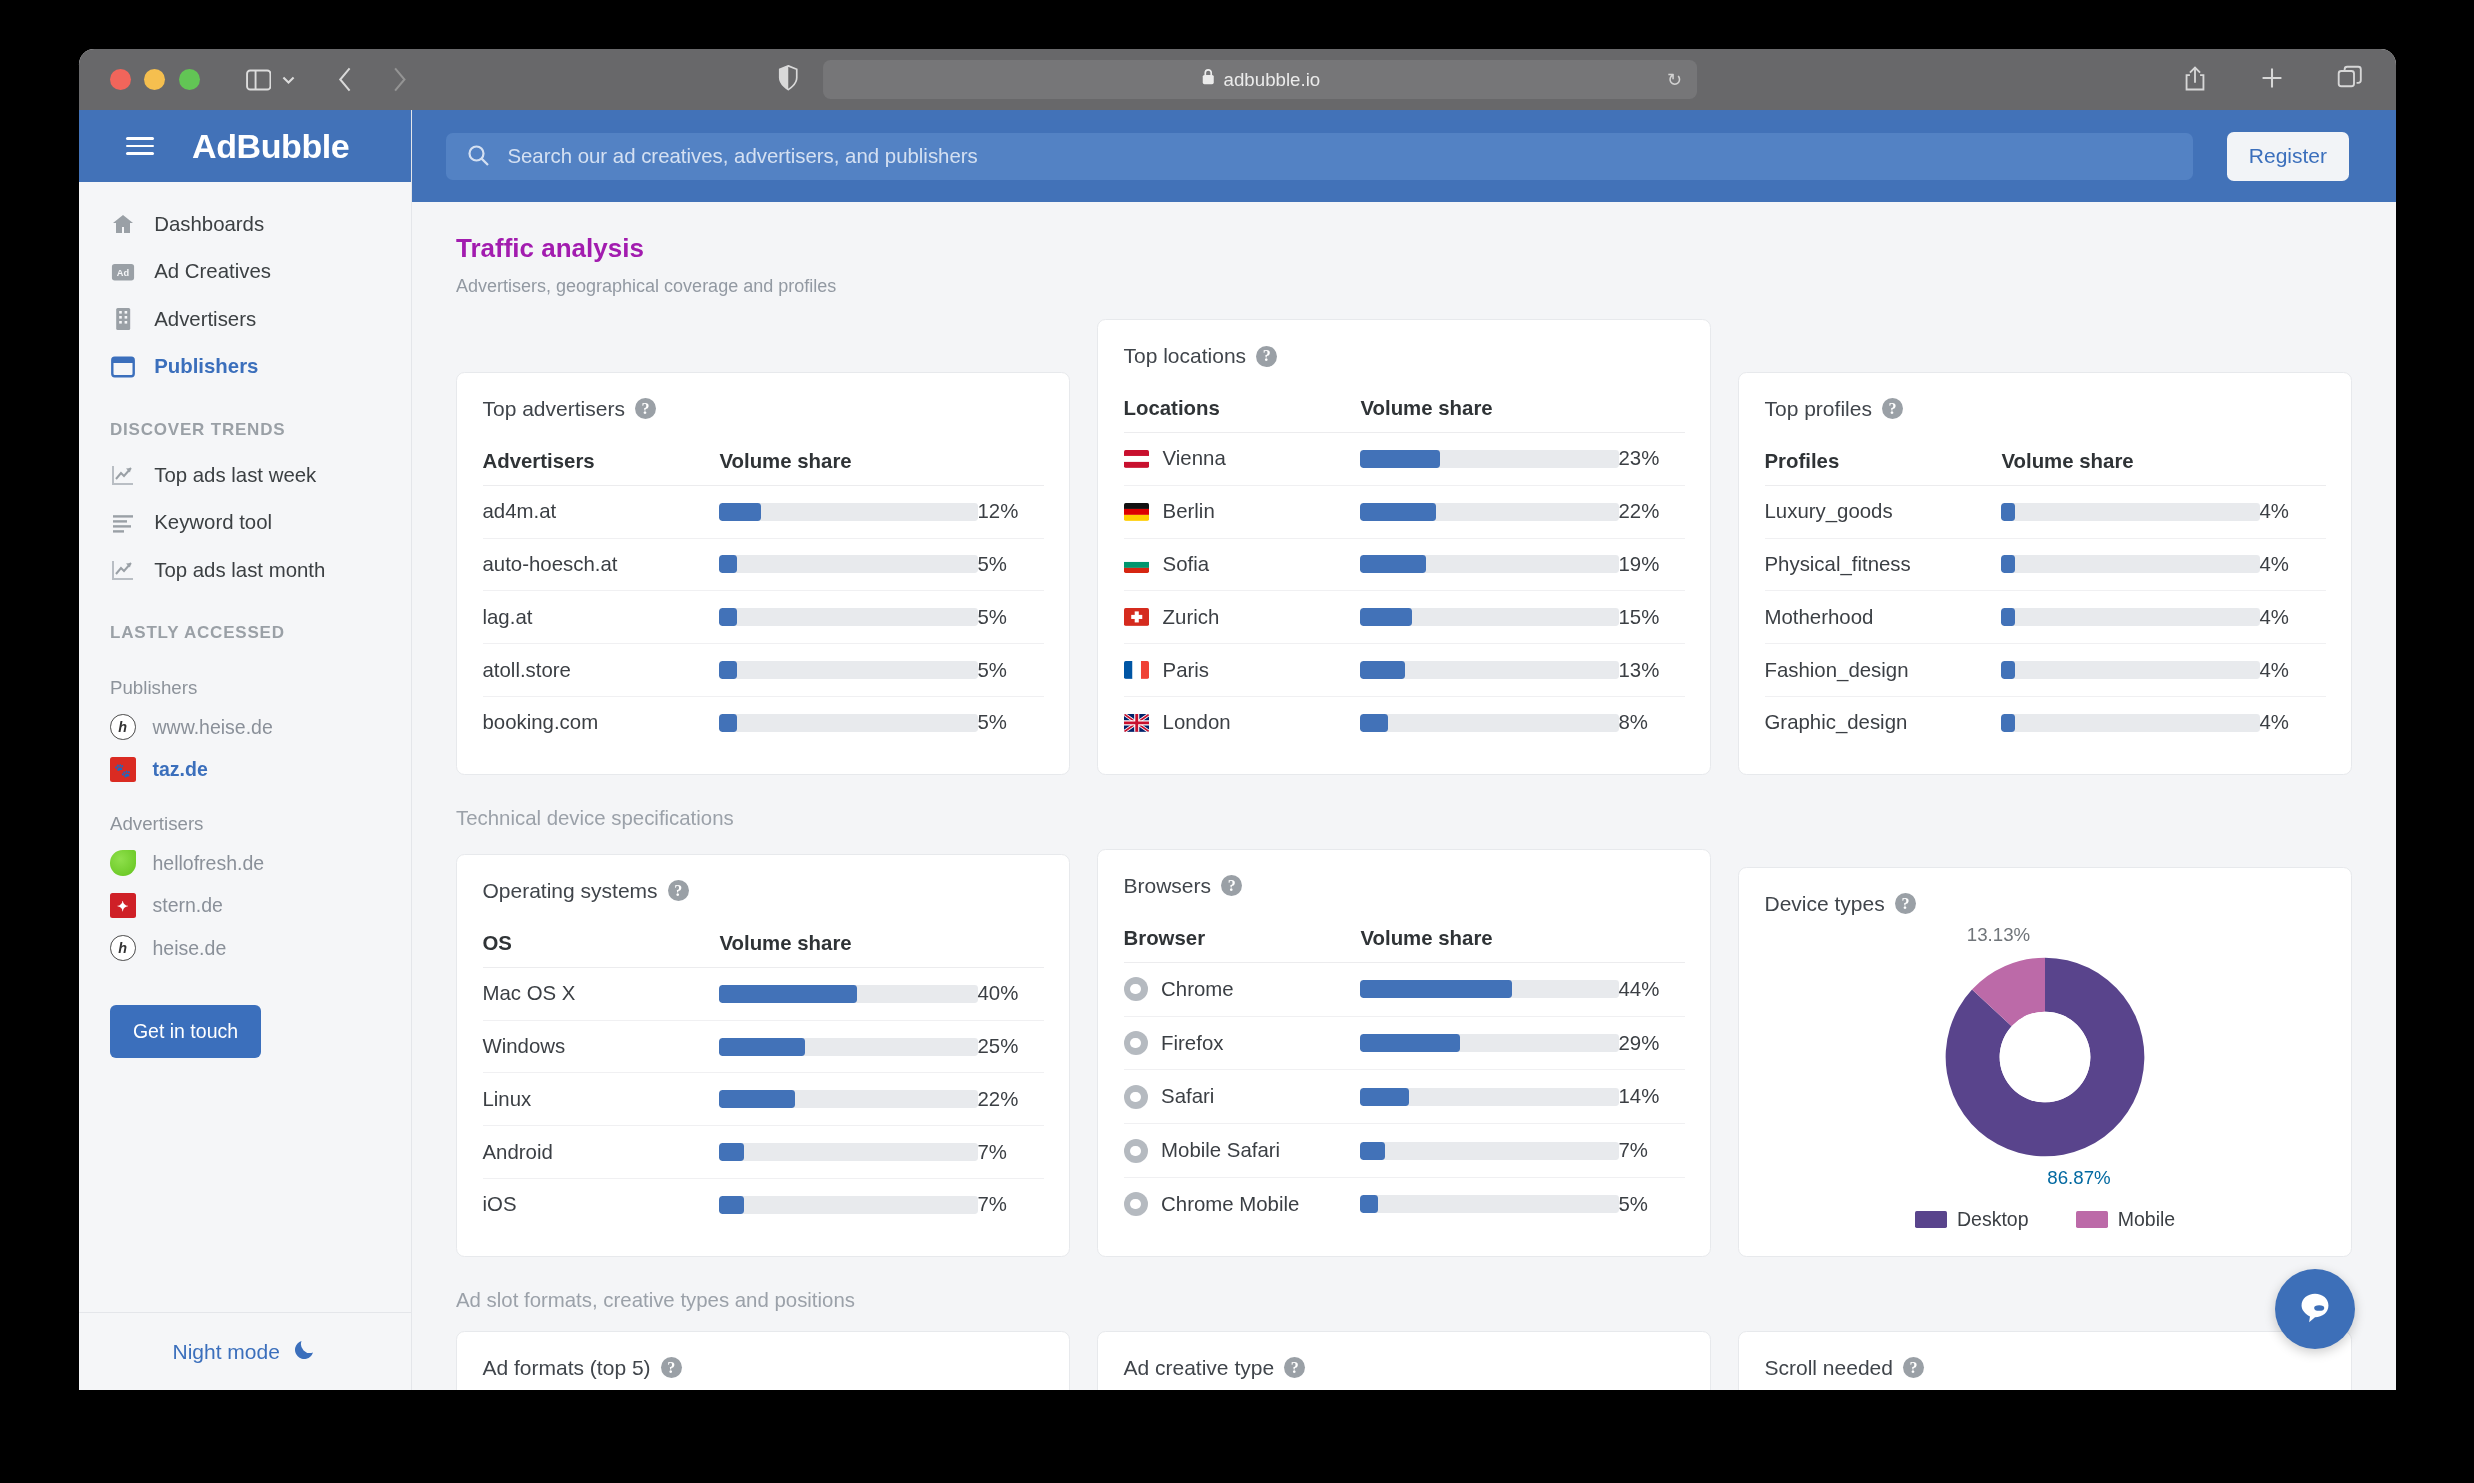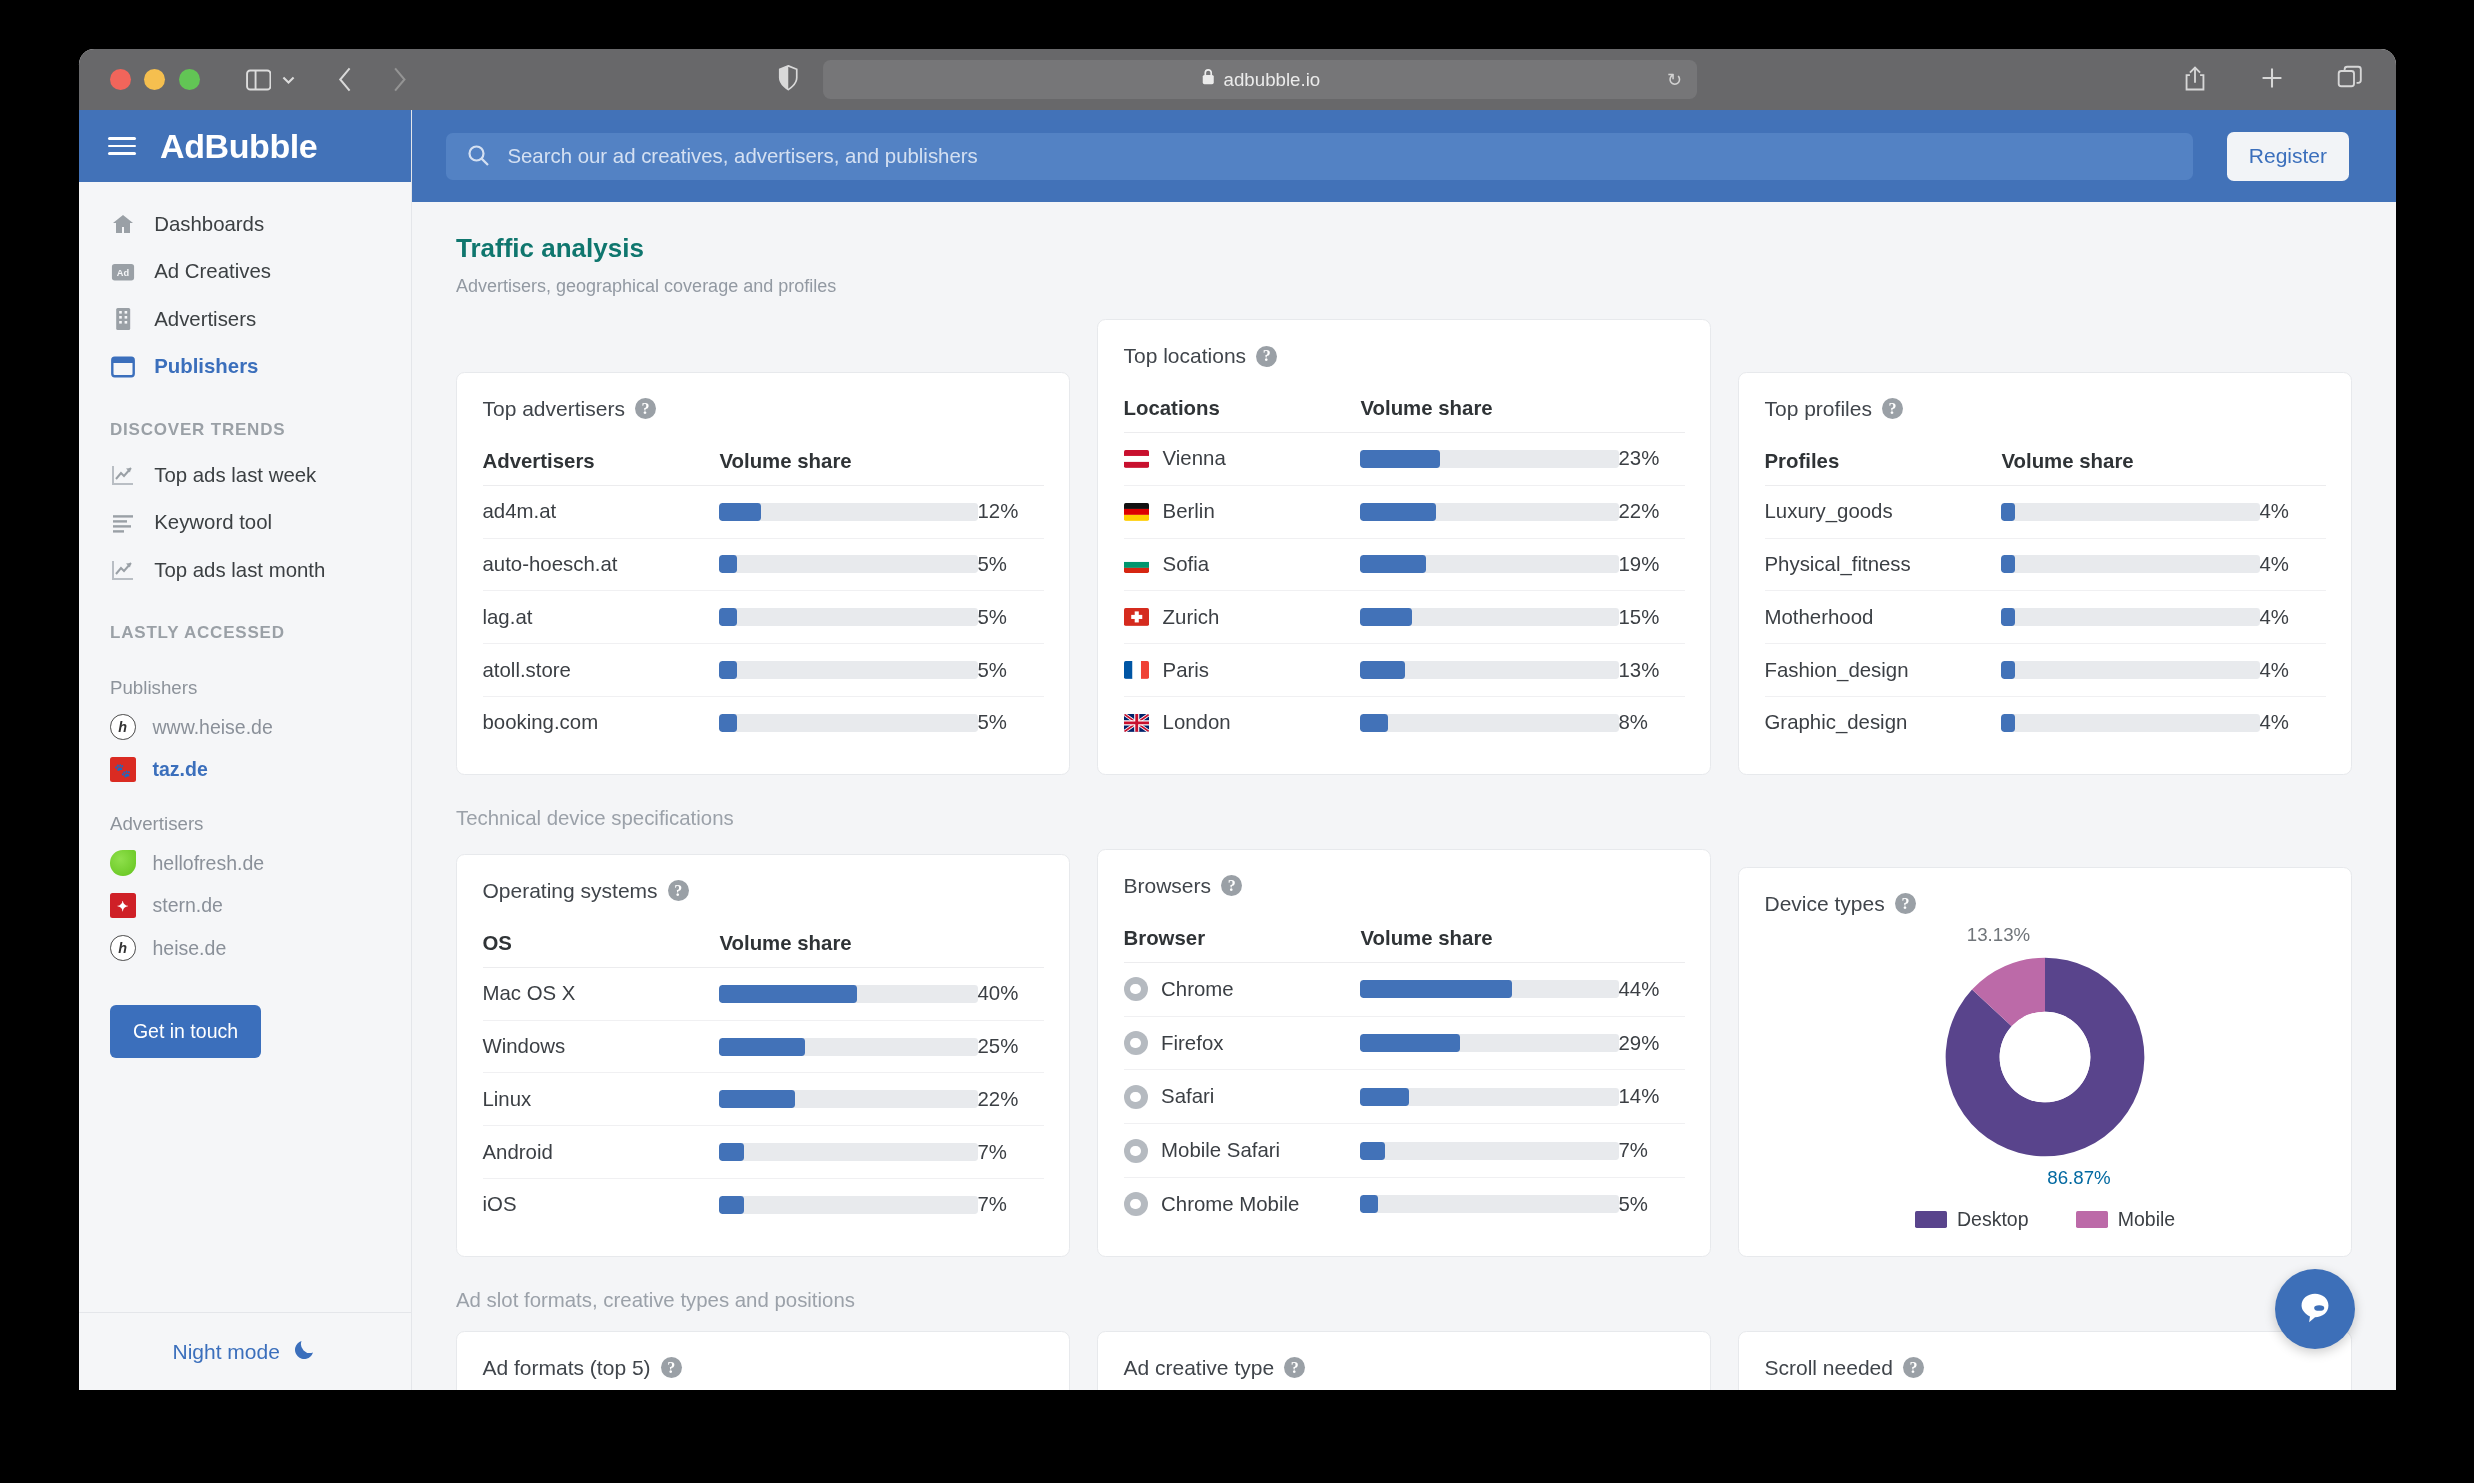--- a/index.html
+++ b/index.html
@@ -61,21 +61,21 @@
   
   .sidebar {
     width: 333px; flex: 0 0 333px;
     background: #f5f6f8;
     border-right: 0.8px solid #e4e6ea;
     display: flex; flex-direction: column;
     position: relative;
   }
   .brandbar {
     height: 72px; background: #4272b8;
-    display: flex; align-items: center; gap: 24px; padding-left: 29px;
+    display: flex; align-items: center; gap: 38px; padding-left: 47px;
   }
   .hamburger { display: flex; flex-direction: column; gap: 5.1px; }
   .hamburger i { display: block; width: 28px; height: 2.5px; background: #fff; border-radius: 1.7px; }
   .brand-name {
     color: #fff; font-size: 34px; font-weight: 700; letter-spacing: -0.4px;
   }
   .nav { padding-top: 18.7px; flex: 1; overflow: hidden; }
   .nav-item {
     display: flex; align-items: center; gap: 18.7px;
     padding: 11px 0 11px 31px;
@@ -123,21 +123,21 @@
     padding: 0 20.4px;
   }
   .search-ph { color: #d4e0f2; font-size: 20.4px; }
   .register {
     background: #f2f4f7; color: #3b6fbc; border: none;
     padding: 0 22px; height: 49px; border-radius: 6.8px;
     font-size: 21px; font-family: inherit; cursor: pointer;
   }
 
   .content { flex: 1; overflow: hidden; padding: 31px 44px 0 44px; background: #f4f5f7; }
-  .page-title { font-size: 26px; font-weight: 700; color: #0f766e; }
+  .page-title { font-size: 26px; font-weight: 700; color: #a21caf; }
   .page-sub { font-size: 18px; color: #9299a2; margin-top: 12px; }
   .sec-label { font-size: 20.4px; color: #9ba1a9; margin: 32px 0 18.7px 0; }
 
   .row { display: flex; gap: 27px; align-items: flex-end; }
   .card {
     flex: 1; background: #fff; border: 0.8px solid #e7e9ec;
     border-radius: 8.5px; padding: 24px 25.5px 25.5px 25.5px; min-width: 0;
   }
   .card-title { font-size: 21px; color: #40454b; display: flex; align-items: center; gap: 10.2px; }
   .qmark {

